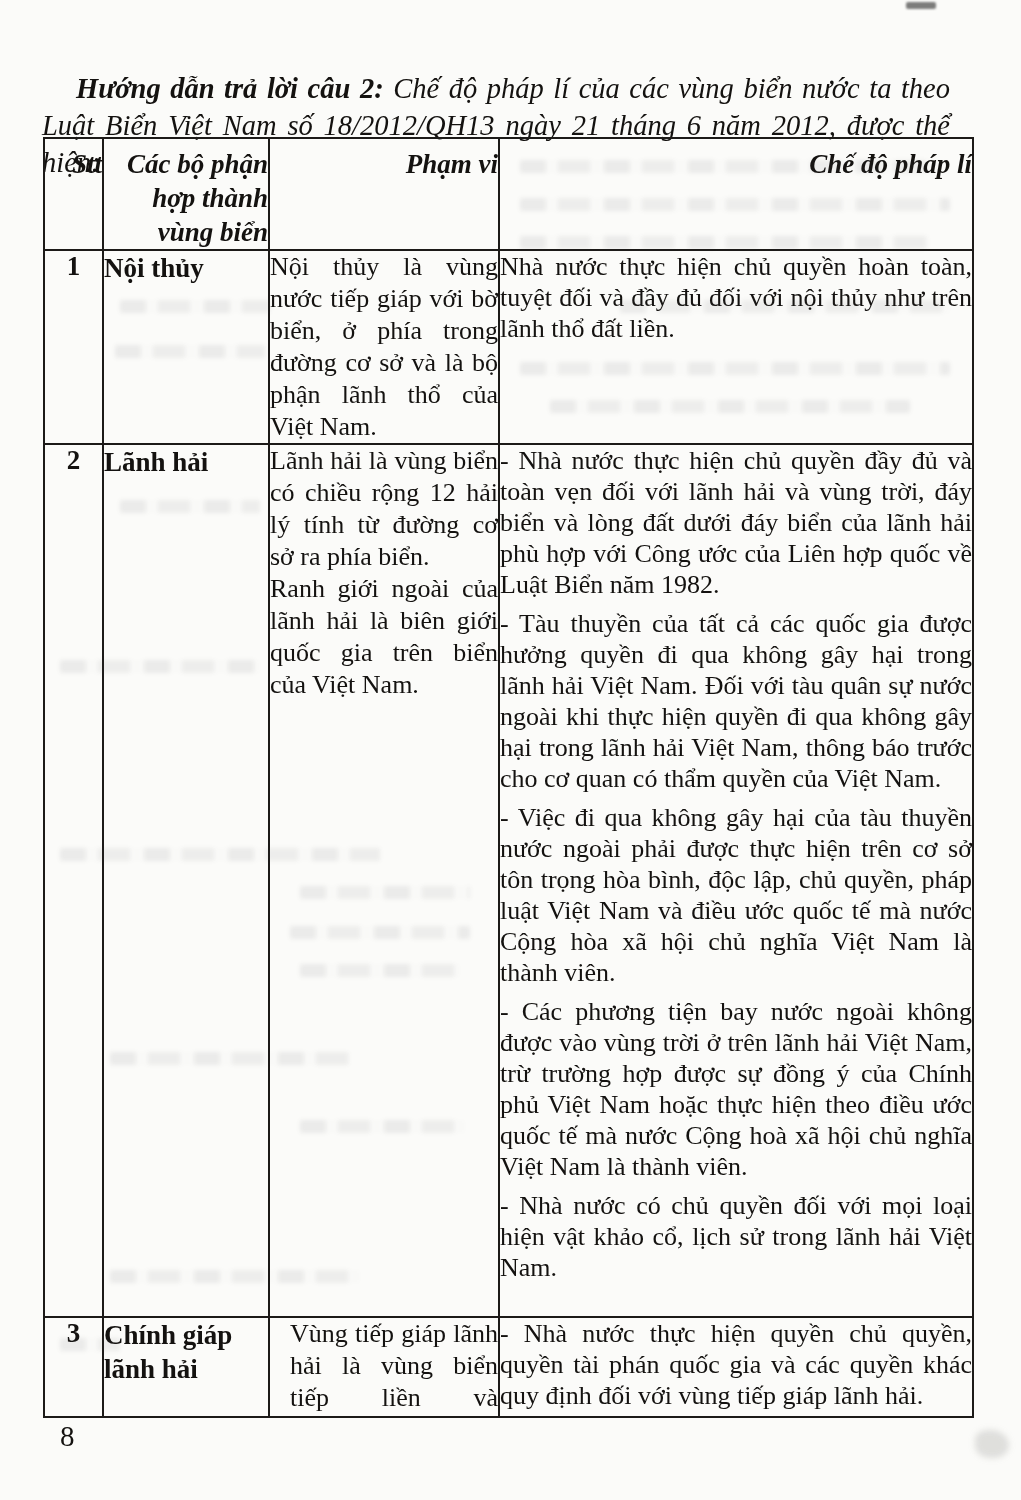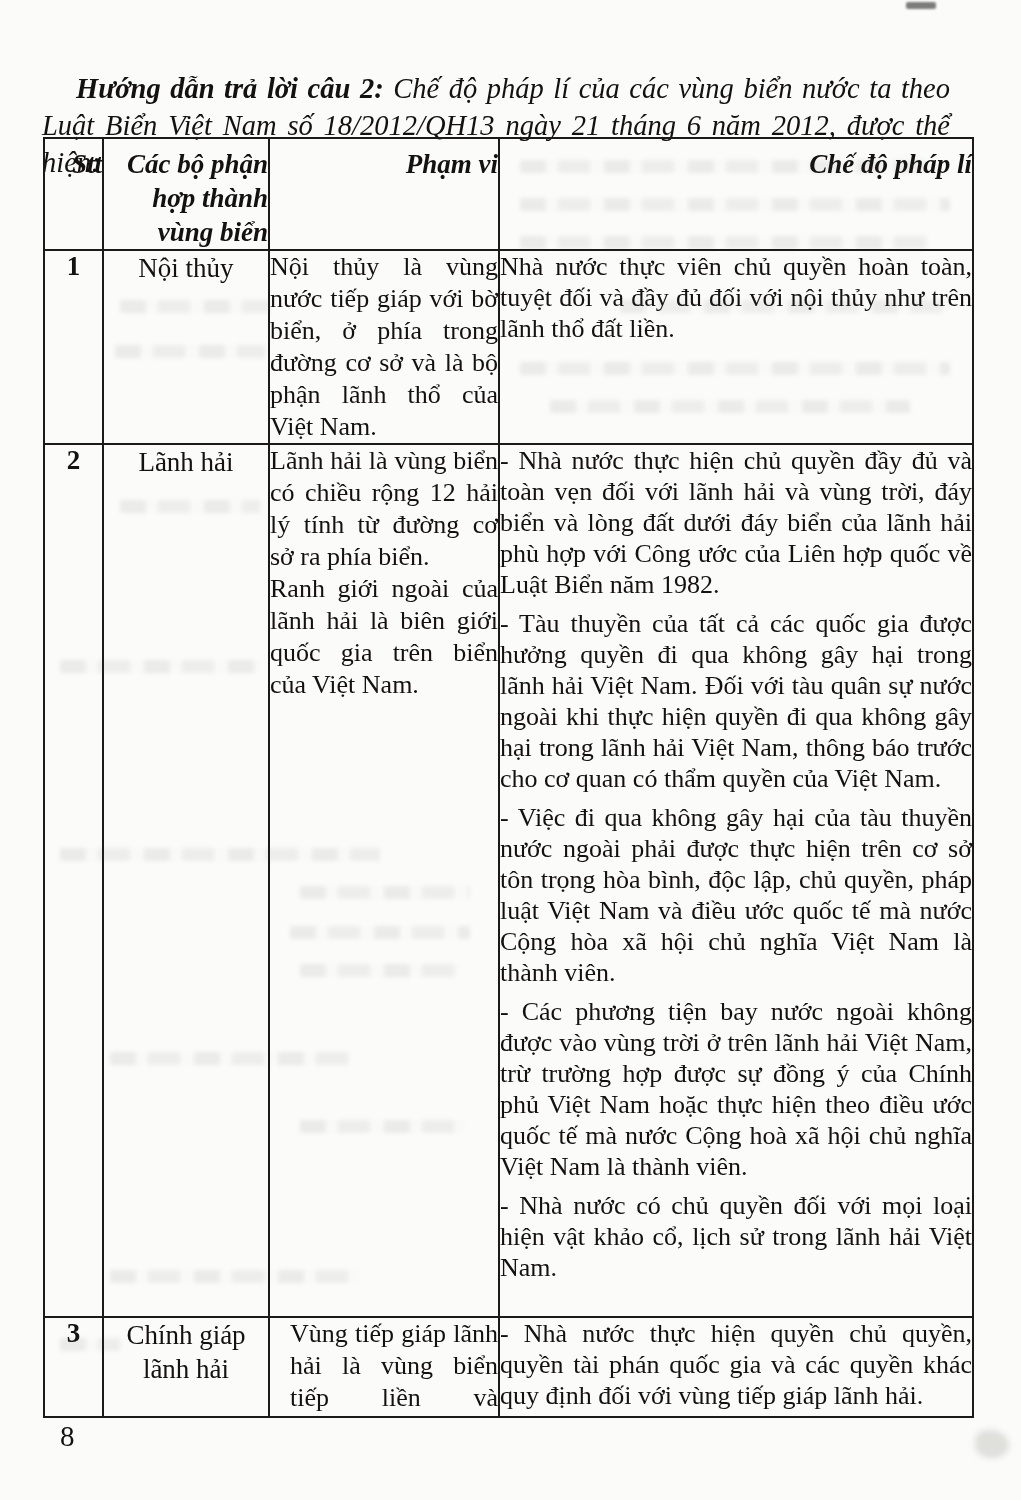--- a/index.html
+++ b/index.html
@@ -61,25 +61,24 @@
   tbody tr:nth-child(1){height:190px;}
   tbody tr:nth-child(2){height:873px;}
   tbody tr:nth-child(3){height:100px;}
   td.cell-stt{
     text-align:center;
     font-weight:bold;
     padding-top:8px;
     font-size:27px;
   }
   td.cell-part{
-    font-weight:normal;
+    font-weight:bold;
     padding:8px 8px 0 14px;
     font-size:27px;
     line-height:34px;
-    text-align:center;
   }
   td.cell-scope{padding:6px 8px 0 9px;border-radius:12px;}
   td.cell-scope p{
     margin:0;
     text-align:justify;
     line-height:32px;
   }
   td.cell-regime{padding:6px 12px 0 11px;}
   td.cell-regime p{
     margin:0 0 8px 0;
@@ -144,21 +143,21 @@
       </tr>
     </thead>
     <tbody>
         <tr>
           <td class="cell-stt">1</td>
           <td class="cell-part">Nội thủy</td>
           <td class="cell-scope">
             <p>Nội thủy là vùng nước tiếp giáp với bờ biển, ở phía trong đường cơ sở và là bộ phận lãnh thổ của Việt Nam.</p>
           </td>
           <td class="cell-regime">
-            <p>Nhà nước thực viên chủ quyền hoàn toàn, tuyệt đối và đầy đủ đối với nội thủy như trên lãnh thổ đất liền.</p>
+            <p>Nhà nước thực hiện chủ quyền hoàn toàn, tuyệt đối và đầy đủ đối với nội thủy như trên lãnh thổ đất liền.</p>
           </td>
         </tr>
         <tr>
           <td class="cell-stt">2</td>
           <td class="cell-part">Lãnh hải</td>
           <td class="cell-scope">
             <p>Lãnh hải là vùng biển có chiều rộng 12 hải lý tính từ đường cơ sở ra phía biển.</p>
             <p>Ranh giới ngoài của lãnh hải là biên giới quốc gia trên biển của Việt Nam.</p>
           </td>
           <td class="cell-regime">

